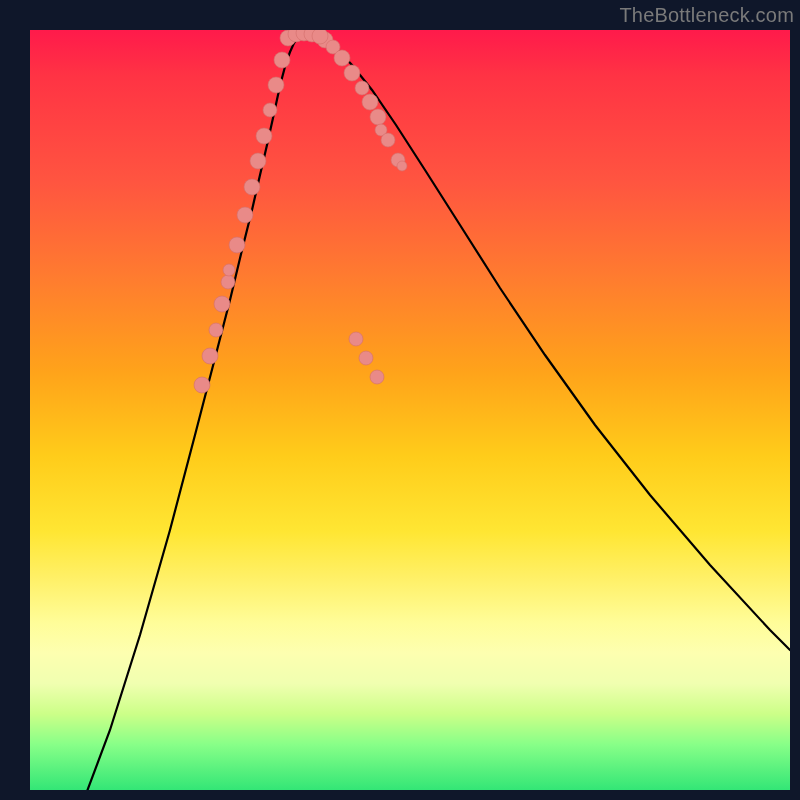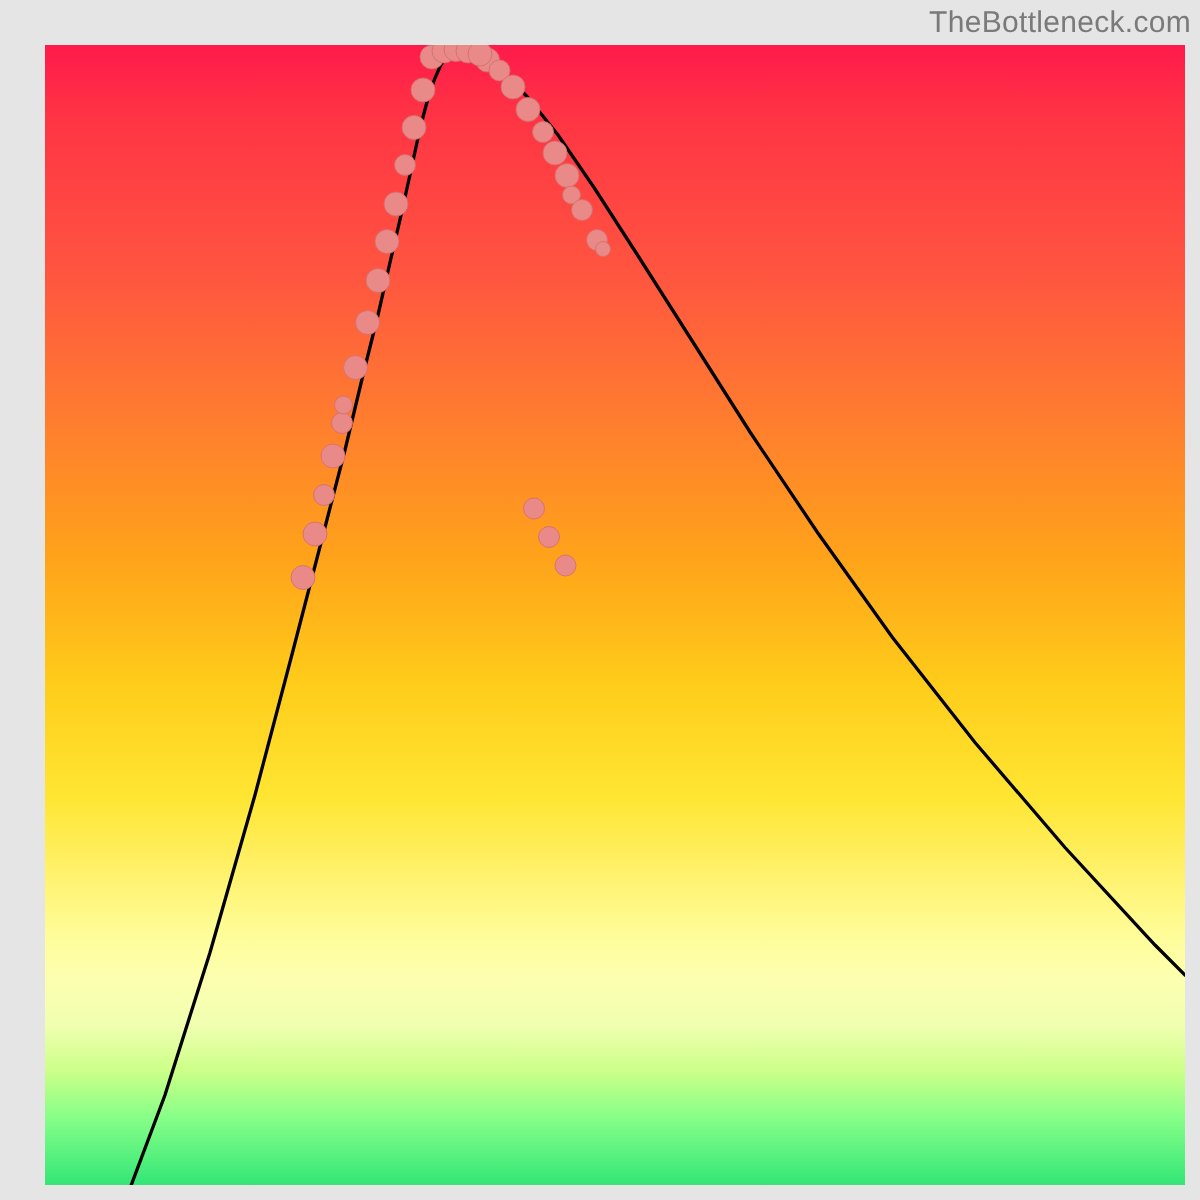--- a/index.html
+++ b/index.html
@@ -8,21 +8,21 @@
     width: 800px;
     height: 800px;
     background: #000;
     overflow: hidden;
     font-family: Arial, Helvetica, sans-serif;
   }
   .stage {
     position: relative;
     width: 800px;
     height: 800px;
-    background: #e5e5e5;
+    background: #0f172a;
   }
   .plot {
     position: absolute;
     left: 30px;
     top: 30px;
     width: 760px;
     height: 760px;
     background: linear-gradient(
       to bottom,
       #ff1a4b 0%,

